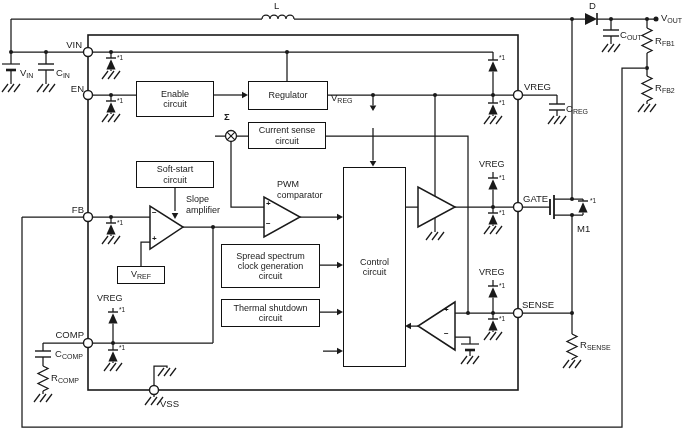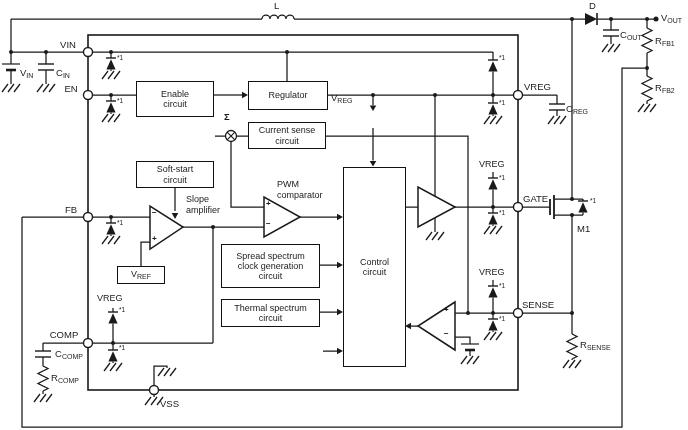--- a/index.html
+++ b/index.html
@@ -3,21 +3,21 @@
 <meta charset="utf-8">
 <style>
   html,body { margin:0; padding:0; background:#ffffff; }
   #canvas { position:relative; width:688px; height:430px; background:#ffffff;
             font-family:"Liberation Sans", sans-serif; color:#1a1a1a; overflow:hidden; }
   #wires  { position:absolute; left:0; top:0; }
   .blk { position:absolute; box-sizing:border-box; border:1.6px solid #111; background:#fff;
          display:flex; align-items:center; justify-content:center; text-align:center;
          font-size:9px; line-height:1.14; white-space:pre-line; z-index:2; }
   .lbl  { position:absolute; font-size:9.5px; line-height:1; white-space:pre-line; z-index:3; }
-  .lbl.rt { text-align:center; }
+  .lbl.rt { text-align:right; }
   .fl   { position:absolute; font-size:9px; line-height:1.2; white-space:pre-line; z-index:3; }
   .s    { font-size:7px; vertical-align:-1.5px; }
   .note { position:absolute; font-size:6.5px; line-height:1; z-index:3; }
   .sgn  { position:absolute; font-size:8px; font-weight:bold; line-height:1; z-index:3; }
   .sigma{ position:absolute; font-size:9.5px; font-weight:bold; line-height:1; z-index:3; }
   .stub { position:absolute; font-size:9px; line-height:1; z-index:3; }
 </style>
 </head>
 <body>
 
@@ -220,21 +220,21 @@
 <div class="blk" style="left:136px;top:81px;width:78px;height:36px">Enable
 circuit</div>
 <div class="blk" style="left:248px;top:81px;width:80px;height:29px">Regulator</div>
 <div class="blk" style="left:248px;top:122px;width:78px;height:27px">Current sense
 circuit</div>
 <div class="blk" style="left:136px;top:161px;width:78px;height:27px">Soft-start
 circuit</div>
 <div class="blk" style="left:221px;top:244px;width:99px;height:44px">Spread spectrum
 clock generation
 circuit</div>
-<div class="blk" style="left:221px;top:299px;width:99px;height:28px">Thermal spectrum
+<div class="blk" style="left:221px;top:299px;width:99px;height:28px">Thermal shutdown
 circuit</div>
 <div class="blk" style="left:343px;top:167px;width:63px;height:200px">Control
 circuit</div>
 <div class="blk" style="left:117px;top:266px;width:48px;height:18px">
   <span><span>V</span><span class="s">REF</span></span>
 </div>
 
 <div class="lbl rt" style="left:54px;top:40px;width:28px">VIN</div>
 <div class="lbl rt" style="left:58px;top:84px;width:26px">EN</div>
 <div class="lbl rt" style="left:58px;top:205px;width:26px">FB</div>

